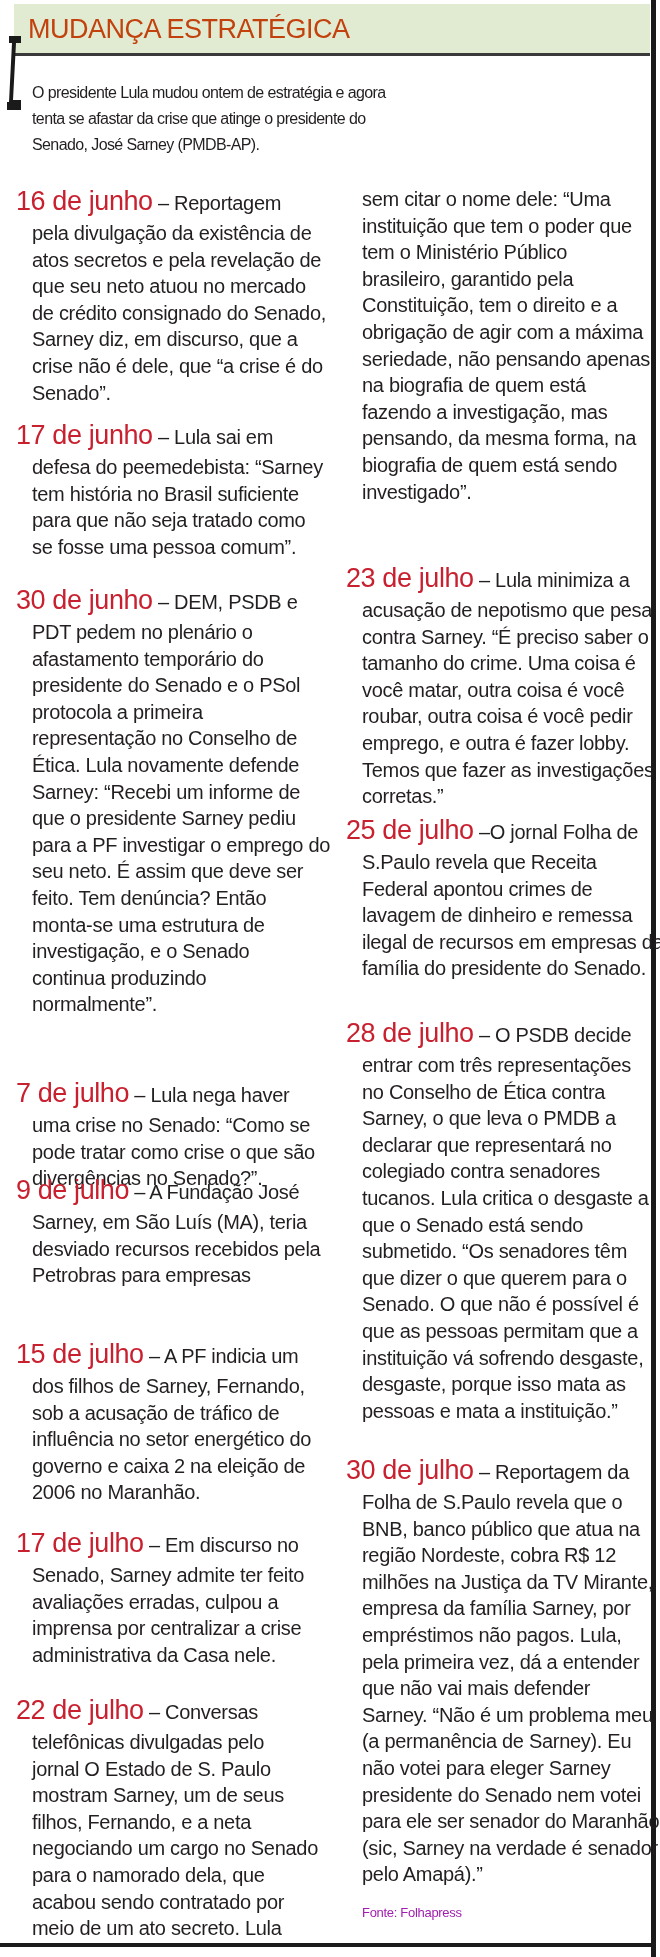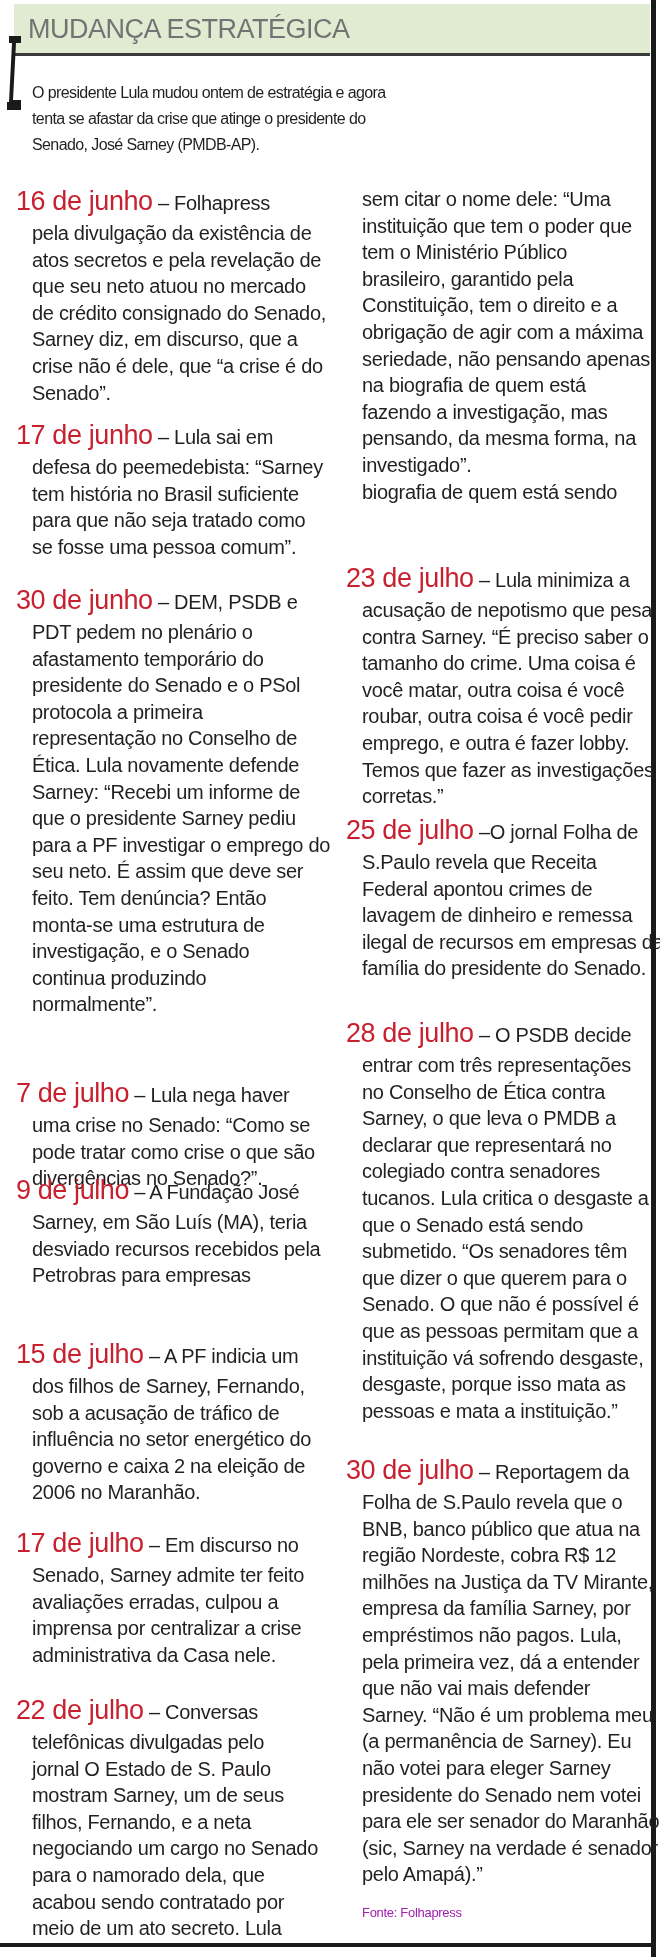--- a/index.html
+++ b/index.html
@@ -5,21 +5,21 @@
     * { box-sizing: border-box; margin: 0; padding: 0; }
     html, body { width: 660px; height: 1957px; background: #ffffff; overflow: hidden; }
     body { position: relative; font-family: "Liberation Sans", "DejaVu Sans", sans-serif; color: #231f20; }
 
     .header-band {
       position: absolute; left: 14px; top: 4px; width: 636px; height: 52px;
       background: #e0ebd1; border-bottom: 3px solid #3a3a3a;
     }
     .title {
       position: absolute; left: 28px; top: 14px;
-      font-size: 27px; letter-spacing: -0.5px; color: #737373; font-weight: normal;
+      font-size: 27px; letter-spacing: -0.5px; color: #c2410c; font-weight: normal;
     }
     .bracket-icon { position: absolute; left: 6px; top: 36px; width: 16px; height: 74px; }
 
     .intro {
       position: absolute; left: 32px; top: 80px; width: 590px;
       font-size: 16px; line-height: 26px; letter-spacing: -0.6px; color: #231f20;
     }
 
     .right-rule { position: absolute; left: 651px; top: 0; width: 5px; height: 1957px; background: #1a1a1a; }
     .bottom-rule { position: absolute; left: 0; top: 1943px; width: 656px; height: 4px; background: #1a1a1a; }
@@ -55,21 +55,21 @@
   <div>tenta se afastar da crise que atinge o presidente do</div>
   <div>Senado, José Sarney (PMDB-AP).</div>
 </div>
 
 <div class="right-rule"></div>
 <div class="bottom-rule"></div>
 
 <div class="col col-left">
 
   <div class="entry" style="top:186px">
-    <div class="entry-head"><span class="date">16 de junho</span><span class="dash-lead"> – Folhapress</span></div>
+    <div class="entry-head"><span class="date">16 de junho</span><span class="dash-lead"> – Reportagem</span></div>
     <div class="body-lines">
       <div>pela divulgação da existência de</div>
       <div>atos secretos e pela revelação de</div>
       <div>que seu neto atuou no mercado</div>
       <div>de crédito consignado do Senado,</div>
       <div>Sarney diz, em discurso, que a</div>
       <div>crise não é dele, que “a crise é do</div>
       <div>Senado”.</div>
     </div>
   </div>
@@ -166,22 +166,22 @@
       <div>sem citar o nome dele: “Uma</div>
       <div>instituição que tem o poder que</div>
       <div>tem o Ministério Público</div>
       <div>brasileiro, garantido pela</div>
       <div>Constituição, tem o direito e a</div>
       <div>obrigação de agir com a máxima</div>
       <div>seriedade, não pensando apenas</div>
       <div>na biografia de quem está</div>
       <div>fazendo a investigação, mas</div>
       <div>pensando, da mesma forma, na</div>
+      <div>biografia de quem está sendo</div>
       <div>investigado”.</div>
-      <div>biografia de quem está sendo</div>
     </div>
   </div>
 
   <div class="entry" style="top:563px">
     <div class="entry-head"><span class="date">23 de julho</span><span class="dash-lead"> – Lula minimiza a</span></div>
     <div class="body-lines">
       <div>acusação de nepotismo que pesa</div>
       <div>contra Sarney. “É preciso saber o</div>
       <div>tamanho do crime. Uma coisa é</div>
       <div>você matar, outra coisa é você</div>

